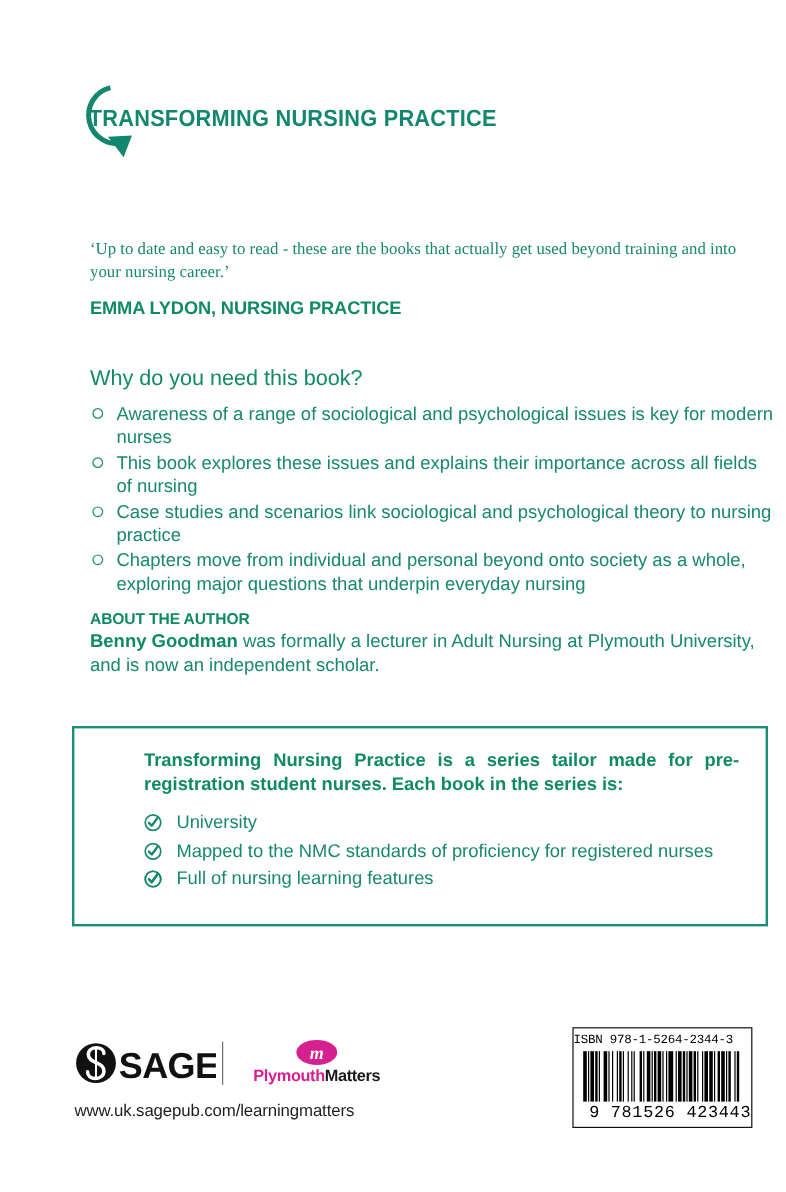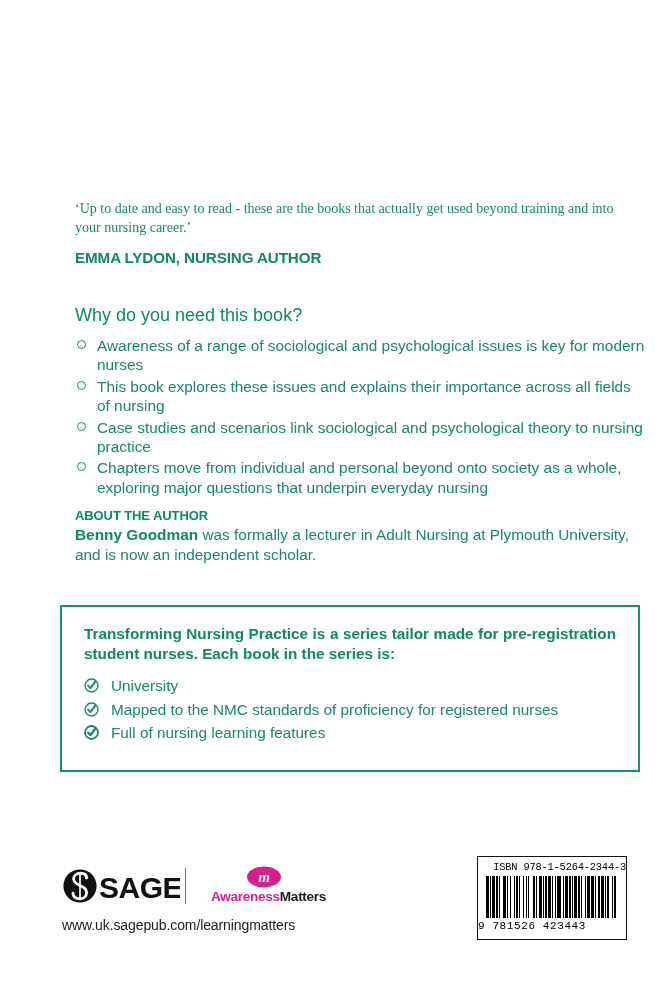--- a/index.html
+++ b/index.html
@@ -123,20 +123,21 @@
 
   
   .series-box {
     position: absolute;
     left: 60px;
     top: 605px;
     width: 580px;
     height: 167px;
     border: 2px solid #1a8e74;
     box-sizing: border-box;
+    padding-left: 36px;
   }
   .series-box-inner { padding: 17px 22px 0 22px; }
   .series-box-intro {
     color: #0f8a65;
     font-size: 15.3px;
     font-weight: bold;
     line-height: 1.32;
     text-align: justify;
     text-align-last: left;
   }
@@ -204,54 +205,61 @@
     left: 477px;
     top: 856px;
     width: 150px;
     height: 84px;
     background: #ffffff;
     border: 1px solid #111111;
     box-sizing: border-box;
     padding-top: 4px;
   }
   .isbn-text {
-    text-align: right;
+    text-align: left;
     font-family: "Liberation Mono", monospace;
     font-size: 10.4px;
     color: #000000;
     letter-spacing: -0.2px;
     white-space: nowrap;
   }
   .barcode-bars {
     margin: 3px auto 0 auto;
     width: 132px;
     height: 42px;
     display: flex;
     align-items: flex-end;
   }
   .barcode-bars i { display: block; background: #000; height: 100%; }
   .barcode-digits {
     margin-top: 2px;
-    text-align: left;
+    text-align: right;
     font-family: "Liberation Mono", monospace;
-    font-size: 11px;
+    font-size: 14px;
     color: #000000;
     letter-spacing: 0.6px;
     white-space: nowrap;
   }
 </style>
 </head>
 <body>
 
 <div id="cover">
 
+  <div class="series-logo">
+    <svg width="310" height="78" viewBox="0 0 310 78">
+      <path d="M36 11 A23 23 0 1 0 47 57" fill="none" stroke="#13876e" stroke-width="4.2" stroke-linecap="butt"></path>
+      <path d="M34 52 L54 51 L47 69 Z" fill="#13876e"></path>
+    </svg>
+    <div class="logo-text">TRANSFORMING NURSING PRACTICE</div>
+  </div>
 
   <div class="quote-block">
     <div class="quote-text">‘Up to date and easy to read - these are the books that actually get used beyond training and into your nursing career.’</div>
-    <div class="quote-attrib">EMMA LYDON, NURSING AUTHOR</div>
+    <div class="quote-attrib">EMMA LYDON, NURSING PRACTICE</div>
   </div>
 
   <div class="why-block">
     <div class="why-heading">Why do you need this book?</div>
     <ul class="why-list">
       <li>
         <span class="ring-bullet"></span>
         <span>Awareness of a range of sociological and psychological issues is key for modern nurses</span>
       </li>
       <li>
@@ -320,21 +328,21 @@
       <text x="37" y="32" font-family="Liberation Sans, sans-serif" font-size="30" font-weight="bold" fill="#111111" letter-spacing="-0.5">SAGE</text>
     </svg>
 
     <div class="logo-divider"></div>
 
     <div class="lm-logo">
       <svg class="lm-circle" width="36" height="22" viewBox="0 0 36 22">
         <ellipse cx="18" cy="11" rx="17" ry="10.4" fill="#d6208f"></ellipse>
         <text x="18" y="16.4" text-anchor="middle" font-family="Liberation Serif, serif" font-size="15" font-style="italic" font-weight="bold" fill="#ffffff">m</text>
       </svg>
-      <div class="lm-word"><span class="lm-learning">Awareness</span><span class="lm-matters">Matters</span></div>
+      <div class="lm-word"><span class="lm-learning">Plymouth</span><span class="lm-matters">Matters</span></div>
     </div>
   </div>
 
   <div class="footer-url">www.uk.sagepub.com/learningmatters</div>
 
   <div class="barcode-box">
     <div class="isbn-text">ISBN 978-1-5264-2344-3</div>
     <div class="barcode-bars" id="bars">
         <i style="width: 2.3622%;"></i>
         <i style="width: 0.787402%; background: transparent;"></i>

